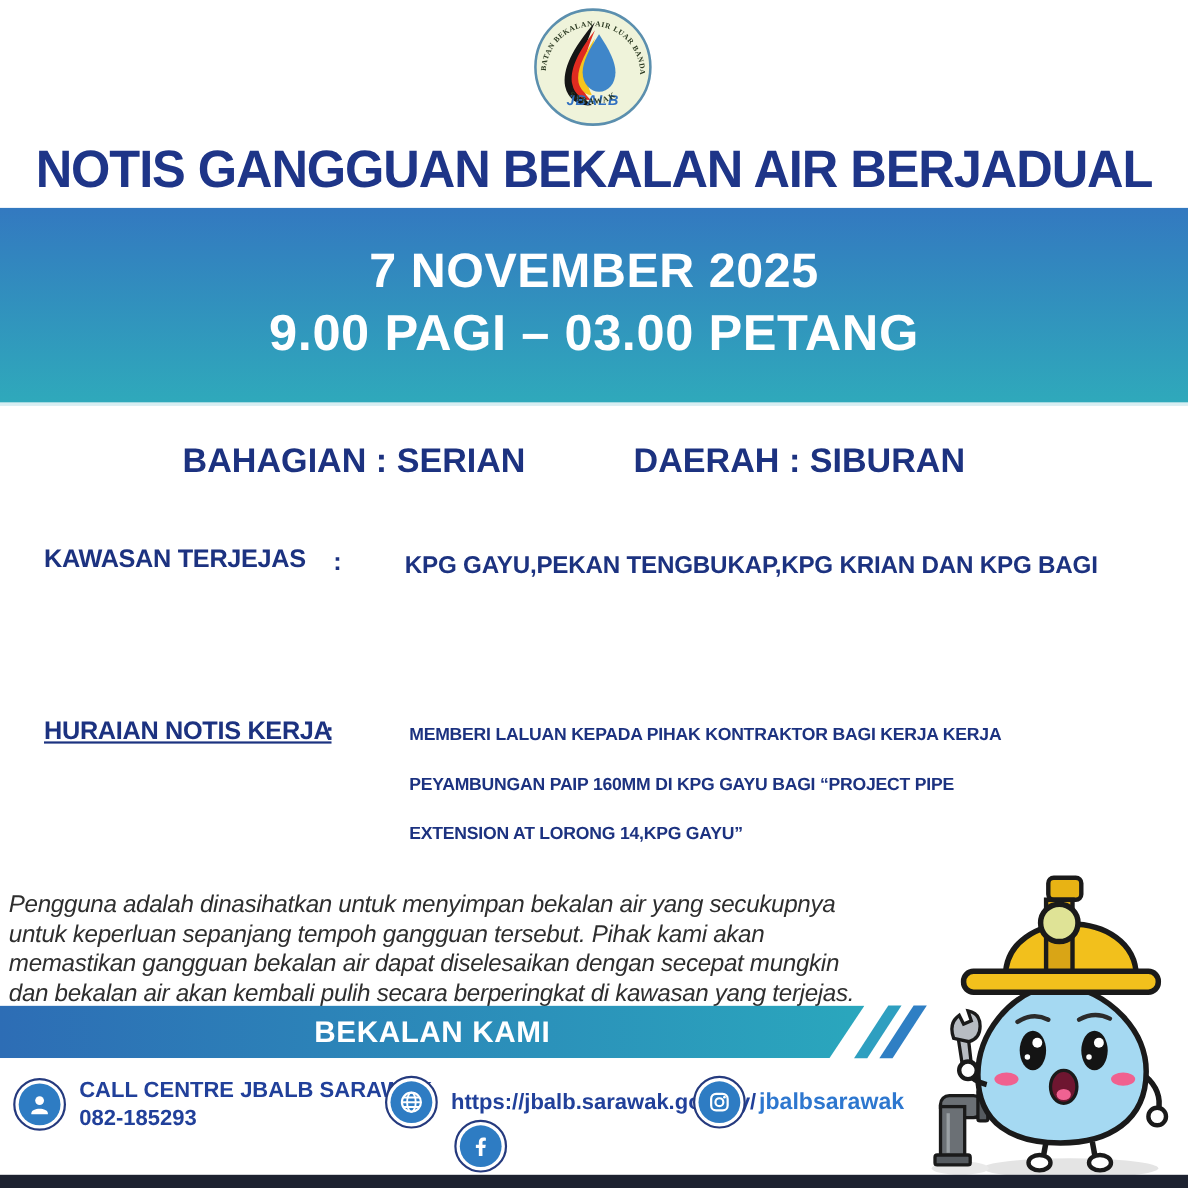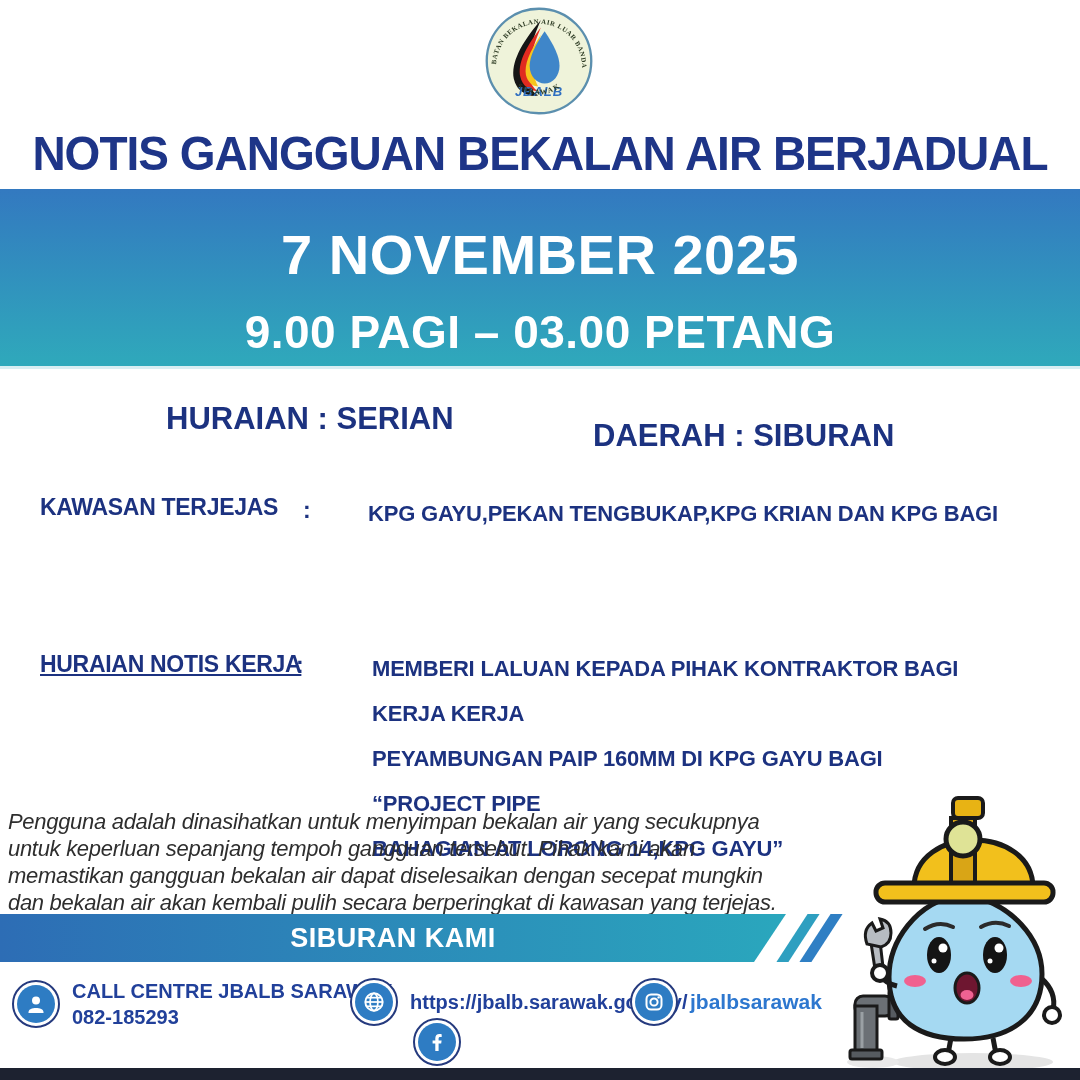--- a/index.html
+++ b/index.html
@@ -14,35 +14,35 @@
     position:absolute;top:126px;left:0;width:100%;text-align:center;
     font-size:46px;font-weight:bold;color:#1e3588;letter-spacing:-1px;
     transform:scaleY(1.04);
   }
   
   .date-banner{
     position:absolute;top:189px;left:0;width:1080px;height:180px;
     background:linear-gradient(180deg,#3379c0 0%,#2fa9bb 100%);
     color:#ffffff;text-align:center;border-bottom:3px solid #d8eef2;box-sizing:border-box;
   }
-  .date-banner .line1{margin-top:33px;font-size:56px;font-weight:bold;letter-spacing:0.5px;}
-  .date-banner .line2{margin-top:18px;font-size:46px;font-weight:bold;letter-spacing:0.5px;}
+  .date-banner .line1{margin-top:33px;font-size:44px;font-weight:bold;letter-spacing:0.5px;}
+  .date-banner .line2{margin-top:3px;font-size:46px;font-weight:bold;letter-spacing:0.5px;}
   
   .region-bahagian{position:absolute;left:166px;top:401px;font-size:31px;font-weight:bold;color:#1c3280;}
-  .region-daerah{position:absolute;left:576px;top:418px;font-size:31px;font-weight:bold;color:#1c3280;margin-left:17px;}
+  .region-daerah{position:absolute;left:576px;top:401px;font-size:31px;font-weight:bold;color:#1c3280;}
   
   .info-label{position:absolute;font-size:23px;font-weight:bold;color:#1c3280;letter-spacing:-0.3px;text-align:center;}
   .info-colon{position:absolute;font-size:23px;font-weight:bold;color:#1c3280;}
   .kawasan-label{left:40px;top:494px;}
   .kawasan-colon{left:303px;top:497px;}
   .kawasan-value{position:absolute;left:368px;top:501px;font-size:22px;font-weight:bold;color:#1c3280;letter-spacing:-0.2px;}
   .huraian-label{left:40px;top:651px;text-decoration:underline;}
   .huraian-colon{left:296px;top:652px;}
   .huraian-lines{position:absolute;left:372px;top:646px;width:600px;}
-  .huraian-lines .hline{font-size:22px;font-weight:bold;color:#1c3280;line-height:45px;letter-spacing:-0.2px;}
+  .huraian-lines .hline{font-size:16px;font-weight:bold;color:#1c3280;line-height:45px;letter-spacing:-0.2px;}
   
   .advisory{
     position:absolute;left:8px;top:808px;width:778px;
     font-size:22px;font-style:italic;color:#2e2e2e;line-height:27px;letter-spacing:-0.3px;
   }
   
   .contact-banner{
     position:absolute;left:0;top:914px;width:786px;height:48px;
     background:linear-gradient(90deg,#2d6db5 0%,#2aa7bd 100%);
     clip-path:polygon(0 0,100% 0,calc(100% - 32px) 100%,0 100%);
@@ -100,39 +100,39 @@
     </text>
   </svg>
 
   <div class="title">NOTIS GANGGUAN BEKALAN AIR BERJADUAL</div>
 
   <div class="date-banner">
     <div class="line1">7 NOVEMBER 2025</div>
     <div class="line2">9.00 PAGI – 03.00 PETANG</div>
   </div>
 
-  <div class="region-bahagian">HURAIAN : SERIAN</div>
+  <div class="region-bahagian">BAHAGIAN : SERIAN</div>
   <div class="region-daerah">DAERAH : SIBURAN</div>
 
   <div class="info-label kawasan-label">KAWASAN TERJEJAS</div>
   <div class="info-colon kawasan-colon">:</div>
   <div class="kawasan-value">KPG GAYU,PEKAN TENGBUKAP,KPG KRIAN DAN KPG BAGI</div>
 
   <div class="info-label huraian-label">HURAIAN NOTIS KERJA</div>
   <div class="info-colon huraian-colon">:</div>
   <div class="huraian-lines">
     <div class="hline">MEMBERI LALUAN KEPADA PIHAK KONTRAKTOR BAGI KERJA KERJA</div>
     <div class="hline">PEYAMBUNGAN PAIP 160MM DI KPG GAYU BAGI “PROJECT PIPE</div>
-    <div class="hline">BAHAGIAN AT LORONG 14,KPG GAYU”</div>
+    <div class="hline">EXTENSION AT LORONG 14,KPG GAYU”</div>
   </div>
 
   <div class="advisory">Pengguna adalah dinasihatkan untuk menyimpan bekalan air yang secukupnya untuk keperluan sepanjang tempoh gangguan tersebut. Pihak kami akan memastikan gangguan bekalan air dapat diselesaikan dengan secepat mungkin dan bekalan air akan kembali pulih secara berperingkat di kawasan yang terjejas. Segala kesulitan yang timbul akibat gangguan ini adalah sangat dikesali.</div>
 
   <div class="contact-banner">
-    <span>SIBURAN KAMI</span>
+    <span>BEKALAN KAMI</span>
   </div>
   <div class="stripe stripe1"></div>
   <div class="stripe stripe2"></div>
 
   <div class="contact-item ci-phone">
     <span class="icon-ring">
       <span class="icon-circle">
         <svg viewBox="0 0 24 24" width="24" height="24">
           <circle cx="12" cy="8.5" r="4" fill="#ffffff"></circle>
           <path d="M4.5,20 C4.5,14.5 19.5,14.5 19.5,20 L19.5,21 L4.5,21 Z" fill="#ffffff"></path>

